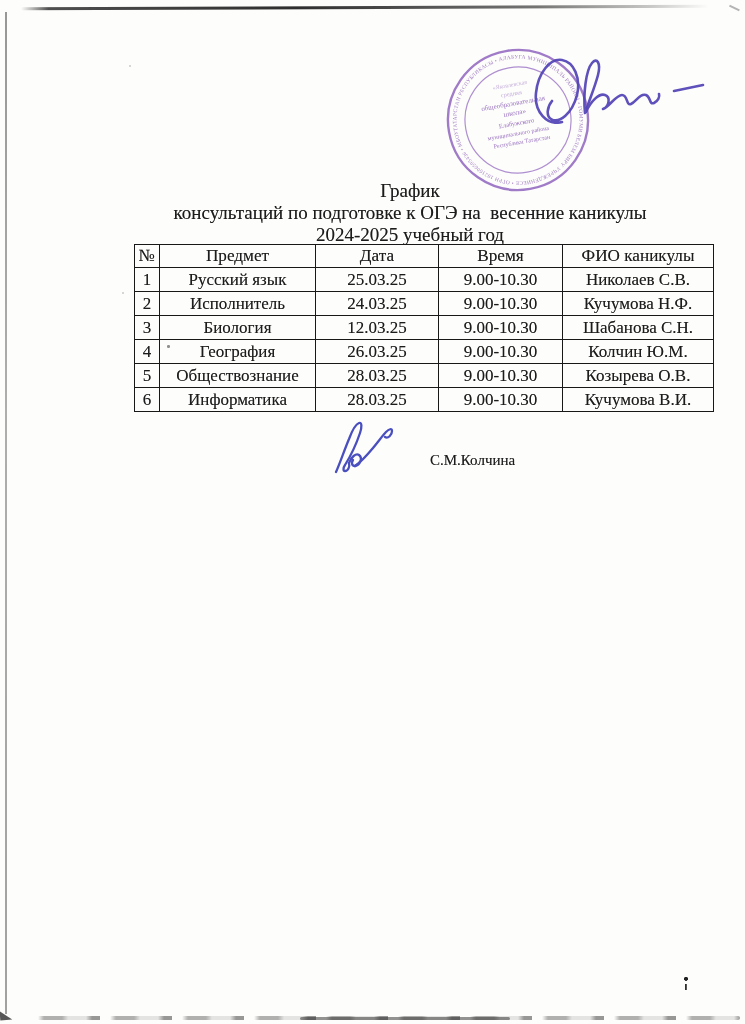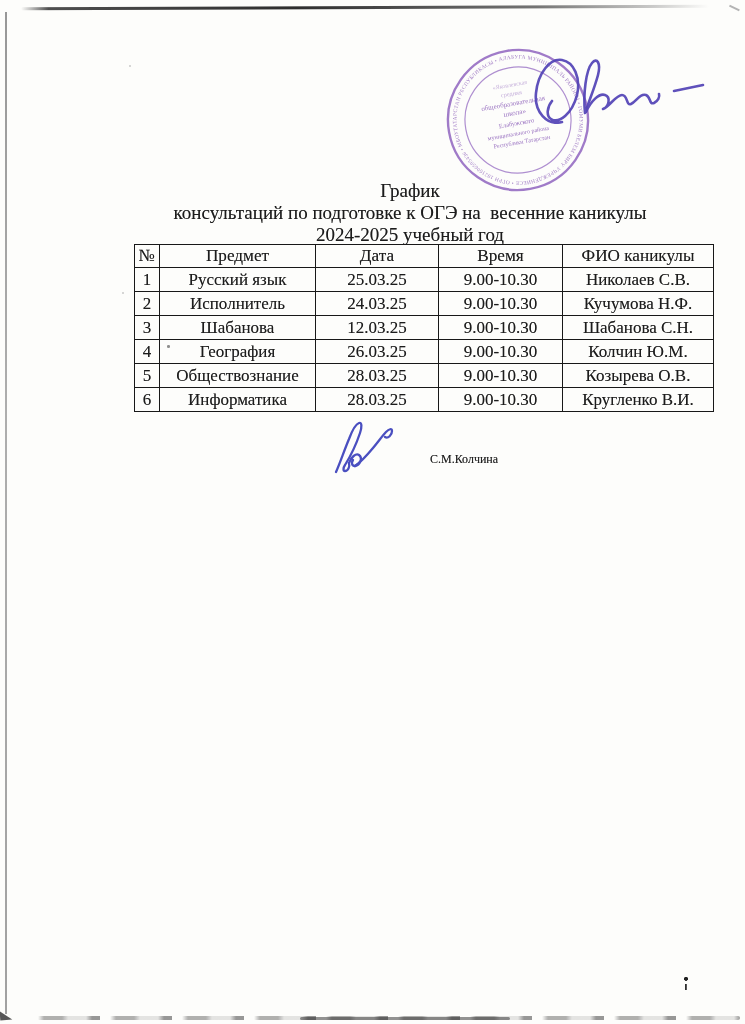--- a/index.html
+++ b/index.html
@@ -43,21 +43,21 @@
   .approval{position:absolute;left:426px;top:63px;font-size:15px;line-height:18px;white-space:pre;}
   .titleblock{position:absolute;left:60px;top:180px;width:700px;text-align:center;font-size:19px;line-height:22px;}
   .titleblock .t-line{white-space:pre;}
   .sched{position:absolute;left:134px;top:244px;width:579px;height:162px;
     border-collapse:collapse;table-layout:fixed;font-size:17px;}
   .sched th,.sched td{border:1.7px solid #181818;text-align:center;vertical-align:middle;
     padding:0;font-weight:normal;line-height:1.05;overflow:hidden;white-space:nowrap;}
   .sched th{font-size:17.2px;height:22px;}
   .sched td{height:23px;}
   .footer-label{position:absolute;left:138px;top:431px;font-size:17.5px;line-height:23px;white-space:pre;}
-  .footer-name{position:absolute;left:430px;top:452px;font-size:12px;white-space:pre;}
+  .footer-name{position:absolute;left:430px;top:452px;font-size:15px;white-space:pre;}
   
   .stamp{position:absolute;left:440px;top:42px;opacity:.85;filter:blur(.35px);}
   .sig-director{position:absolute;left:517px;top:50px;opacity:.92;filter:blur(.2px);}
   .sig-exec{position:absolute;left:323px;top:413px;opacity:.95;filter:blur(.2px);}
 </style>
 </head>
 <body>
 
 <div class="page">
 
@@ -137,21 +137,21 @@
       </tr>
       <tr>
         <td>2</td>
         <td>Исполнитель</td>
         <td>24.03.25</td>
         <td>9.00-10.30</td>
         <td>Кучумова Н.Ф.</td>
       </tr>
       <tr>
         <td>3</td>
-        <td>Шабанова</td>
+        <td>Биология</td>
         <td>12.03.25</td>
         <td>9.00-10.30</td>
         <td>Шабанова С.Н.</td>
       </tr>
       <tr>
         <td>4</td>
         <td>География</td>
         <td>26.03.25</td>
         <td>9.00-10.30</td>
         <td>Колчин Ю.М.</td>
@@ -161,21 +161,21 @@
         <td>Обществознание</td>
         <td>28.03.25</td>
         <td>9.00-10.30</td>
         <td>Козырева О.В.</td>
       </tr>
       <tr>
         <td>6</td>
         <td>Информатика</td>
         <td>28.03.25</td>
         <td>9.00-10.30</td>
-        <td>Кругленко В.И.</td>
+        <td>Кучумова В.И.</td>
       </tr>
     </tbody>
   </table>
 
   <div class="footer-label soft">
   </div>
 
   <svg class="sig-exec" width="84" height="68" viewBox="0 0 84 68">
     <g fill="none" stroke="#4146bd" stroke-width="2.3" stroke-linecap="round" stroke-linejoin="round">
       <path d="M 13 59 C 17 50 21 38 26 26 C 29 18 33 11 36 10 C 39 9 39 14 37 20 C 33 32 27 44 22 52 C 20 55 20 58 22 58 C 25 58 27 54 26 50"></path>

